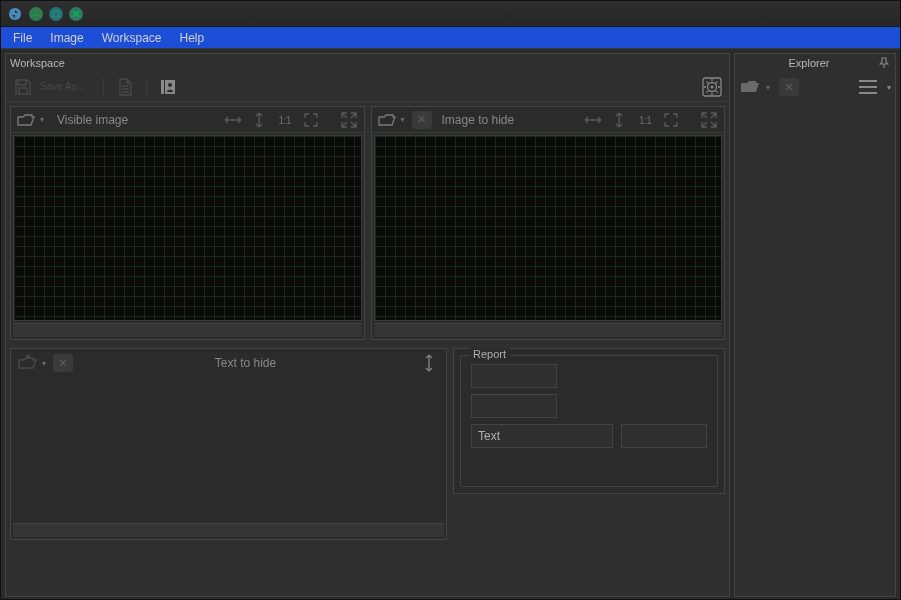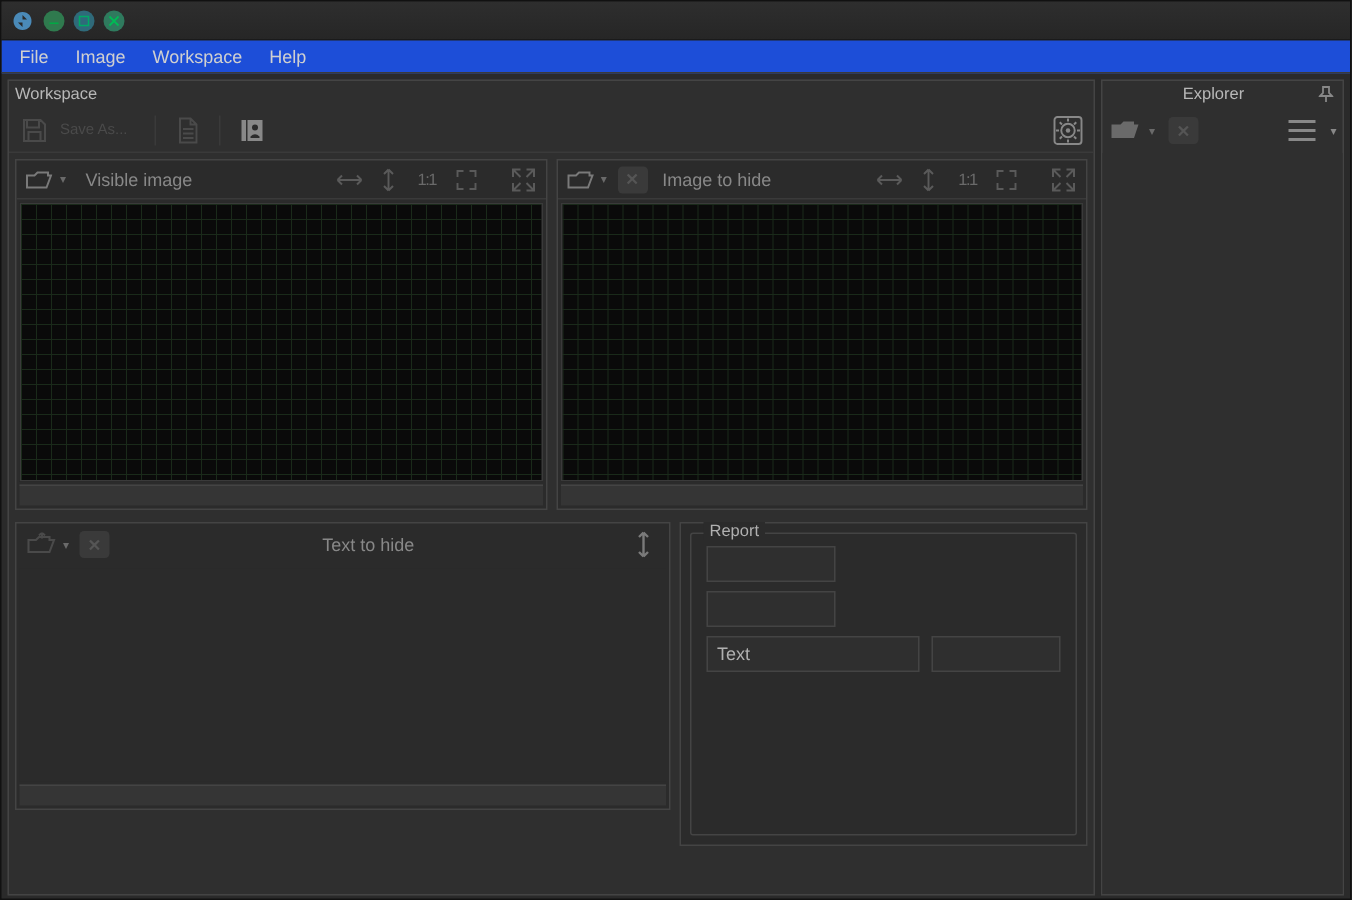--- a/index.html
+++ b/index.html
@@ -52,21 +52,21 @@
 .img-footer { height:14px; background:#353535; border-top:1px solid #444; margin:0 2px 2px 2px;}
 
 
 .bottom-row { display:flex; gap:6px; padding:4px; }
 .text-panel { flex:1; border:1px solid #444; background:#2b2b2b; display:flex; flex-direction:column; height:192px;}
 .text-toolbar { height:28px; display:flex; align-items:center; padding:0 6px; gap:4px;}
 .text-label { flex:1; text-align:center; color:#888; font-size:12px;}
 .text-area { flex:1; margin:2px; background:#2b2b2b;}
 .text-footer { height:14px; background:#353535; border-top:1px solid #444; margin:0 2px 2px 2px;}
 
-.report-panel { width:272px; border:1px solid #444; background:#2b2b2b; height:216px; padding:6px;}
+.report-panel { width:272px; border:1px solid #444; background:#2b2b2b; height:146px; padding:6px;}
 .report-fieldset { border:1px solid #444; border-radius:2px; height:100%; padding:8px 10px; position:relative;}
 .report-legend { position:absolute; top:-8px; left:8px; background:#2b2b2b; padding:0 4px; color:#b0b0b0; font-size:11px;}
 .report-row { display:flex; align-items:center; margin-bottom:6px; gap:8px;}
 .report-key-box { flex:1; border:1px solid #444; height:24px; display:flex; align-items:center; padding:0 6px; color:#b0b0b0; background:#2f2f2f;}
 .report-val-box { width:86px; border:1px solid #444; height:24px; background:#2f2f2f;}
 
 
 .exp-toolbar { height:30px; display:flex; align-items:center; padding:0 4px; gap:6px;}
 .exp-content { flex:1; background:#2f2f2f;}
 .hamburger { width:18px; height:14px; display:flex; flex-direction:column; justify-content:space-between;}

